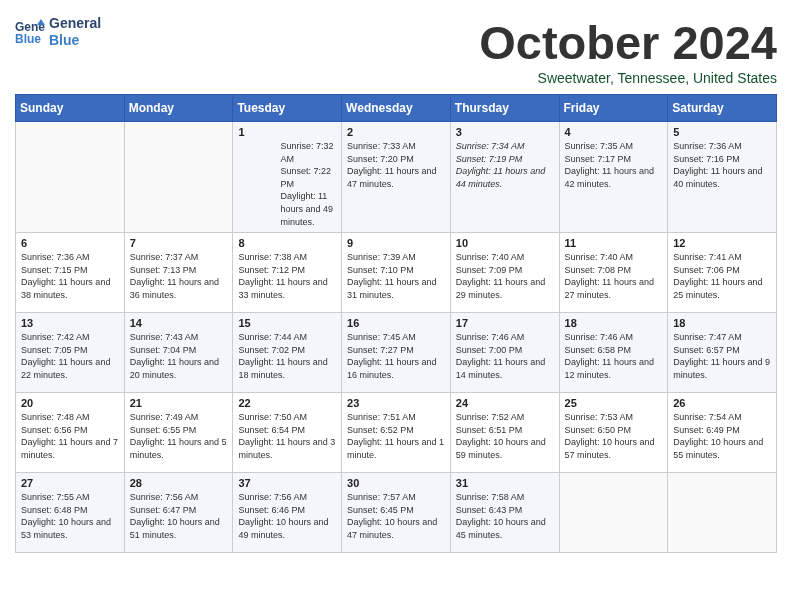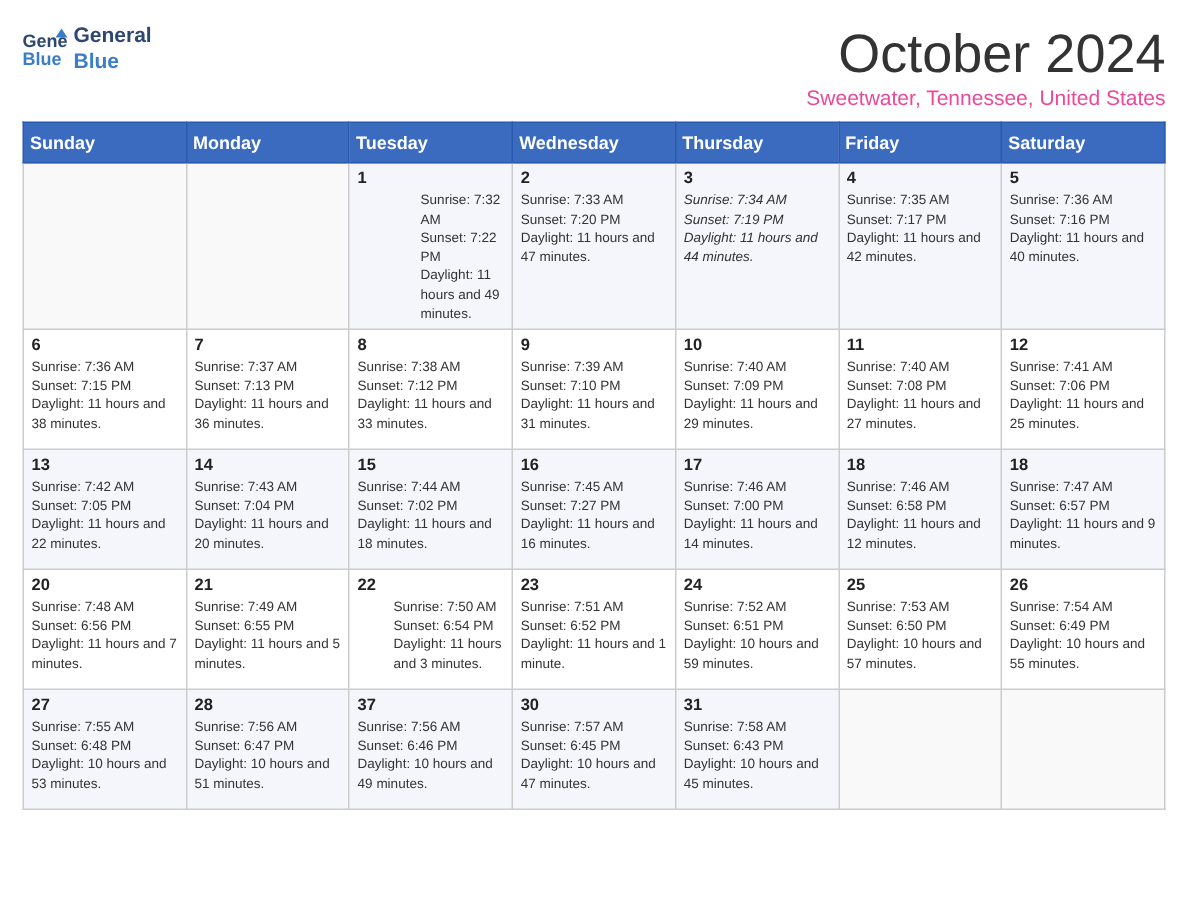--- a/index.html
+++ b/index.html
@@ -28,27 +28,27 @@
       line-height: 1.2;
     }
     .logo-icon {
       width: 30px;
       height: 30px;
     }
     .title-block {
       text-align: right;
     }
     .month-title {
-      font-size: 36px;
+      font-size: 47px;
       color: #333;
-      font-weight: normal;
+      font-weight: bold;
     }
     .subtitle {
       font-size: 14px;
-      color: #ec4899;
+      color: #14532d;
     }
     table {
       width: 100%;
       border-collapse: collapse;
       table-layout: fixed;
     }
     thead th {
       background-color: #3a6bbf;
       color: #fff;
       padding: 6px 4px;
@@ -249,21 +249,21 @@
 Daylight: 11 hours and 7 minutes.</div>
         </td>
         <td>
           <span class="day-number">21</span>
           <div class="day-info" style="white-space: pre-line;">Sunrise: 7:49 AM
 Sunset: 6:55 PM
 Daylight: 11 hours and 5 minutes.</div>
         </td>
         <td>
           <span class="day-number">22</span>
-          <div class="day-info" style="white-space: pre-line; margin-left: 24px;">Sunrise: 7:50 AM
+          <div class="day-info" style="white-space: pre-line;">Sunrise: 7:50 AM
 Sunset: 6:54 PM
 Daylight: 11 hours and 3 minutes.</div>
         </td>
         <td>
           <span class="day-number">23</span>
           <div class="day-info" style="white-space: pre-line;">Sunrise: 7:51 AM
 Sunset: 6:52 PM
 Daylight: 11 hours and 1 minute.</div>
         </td>
         <td>

